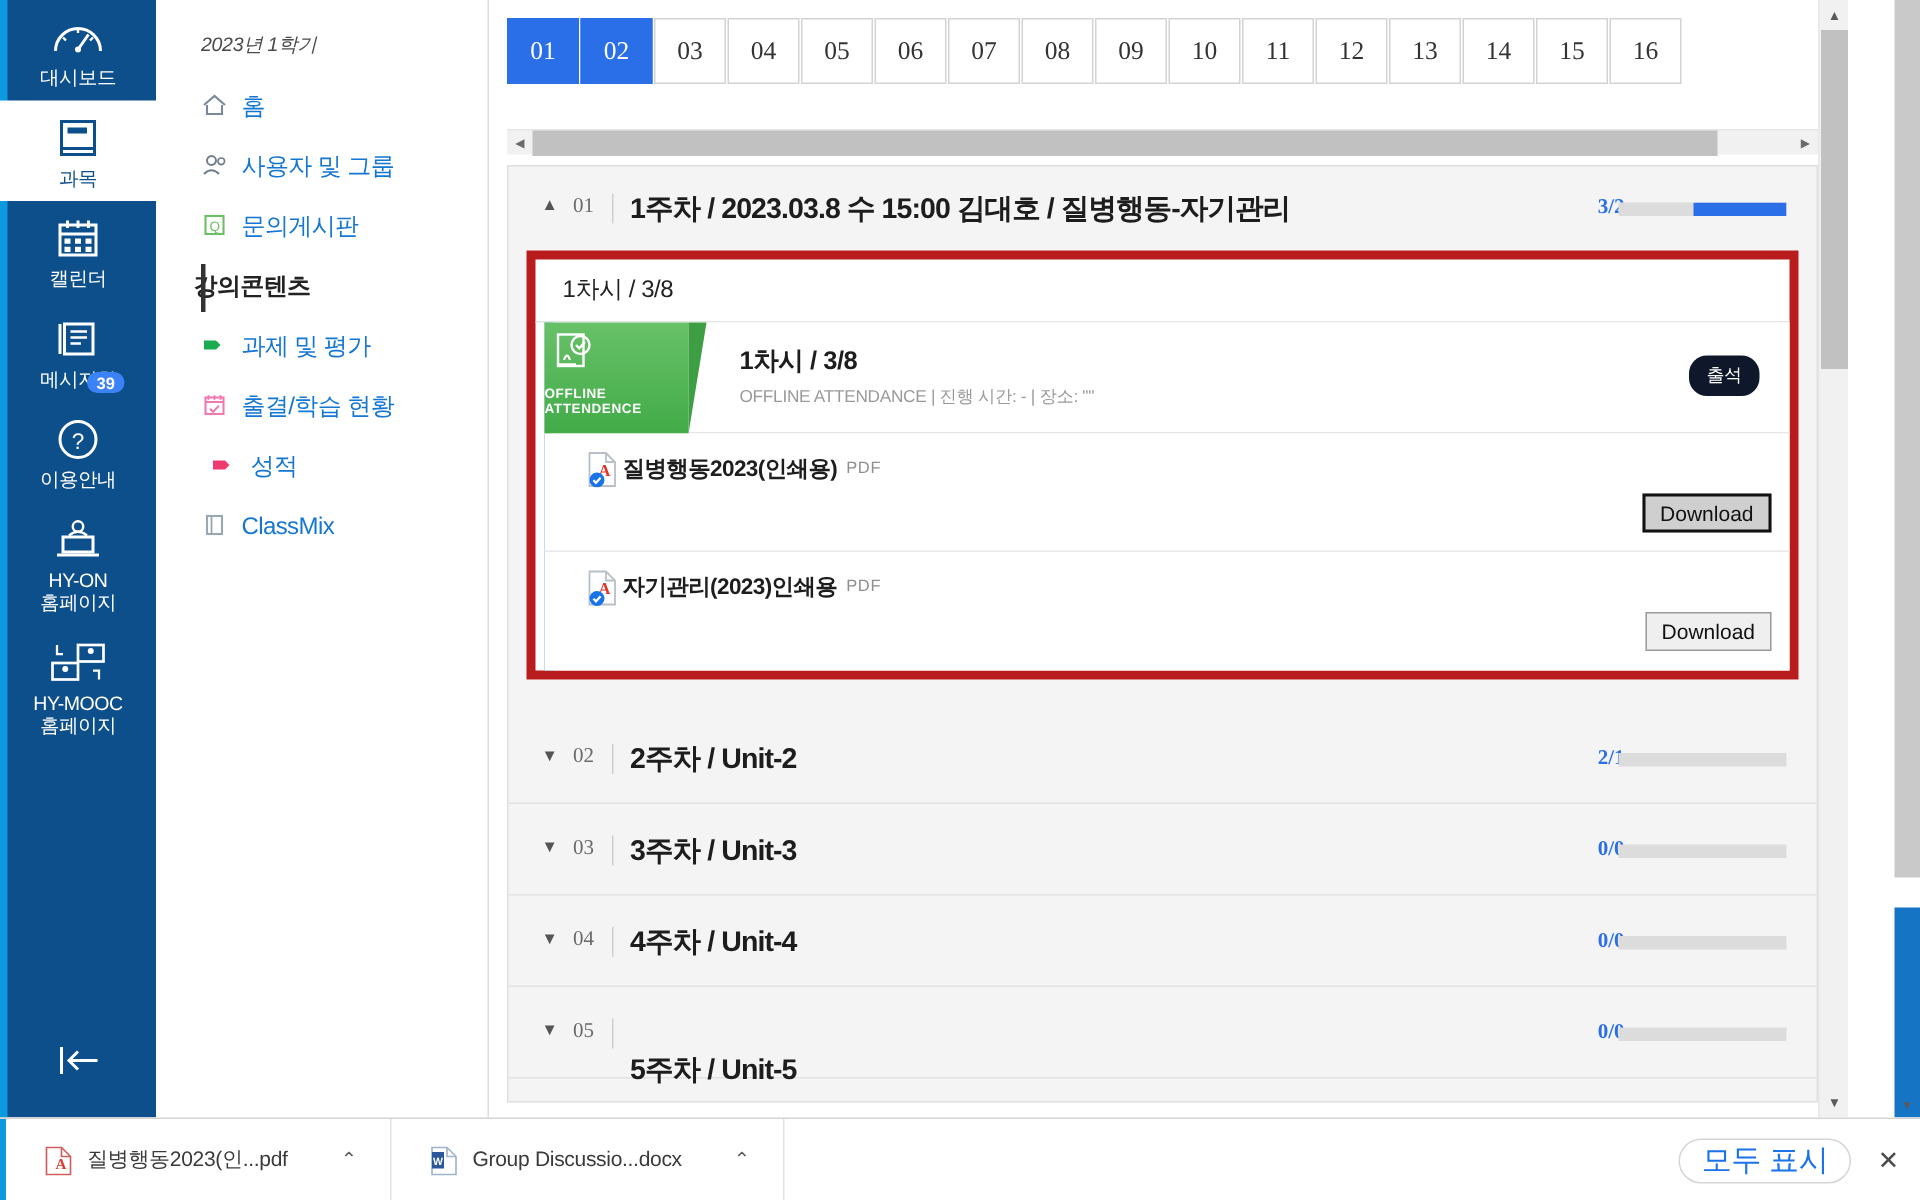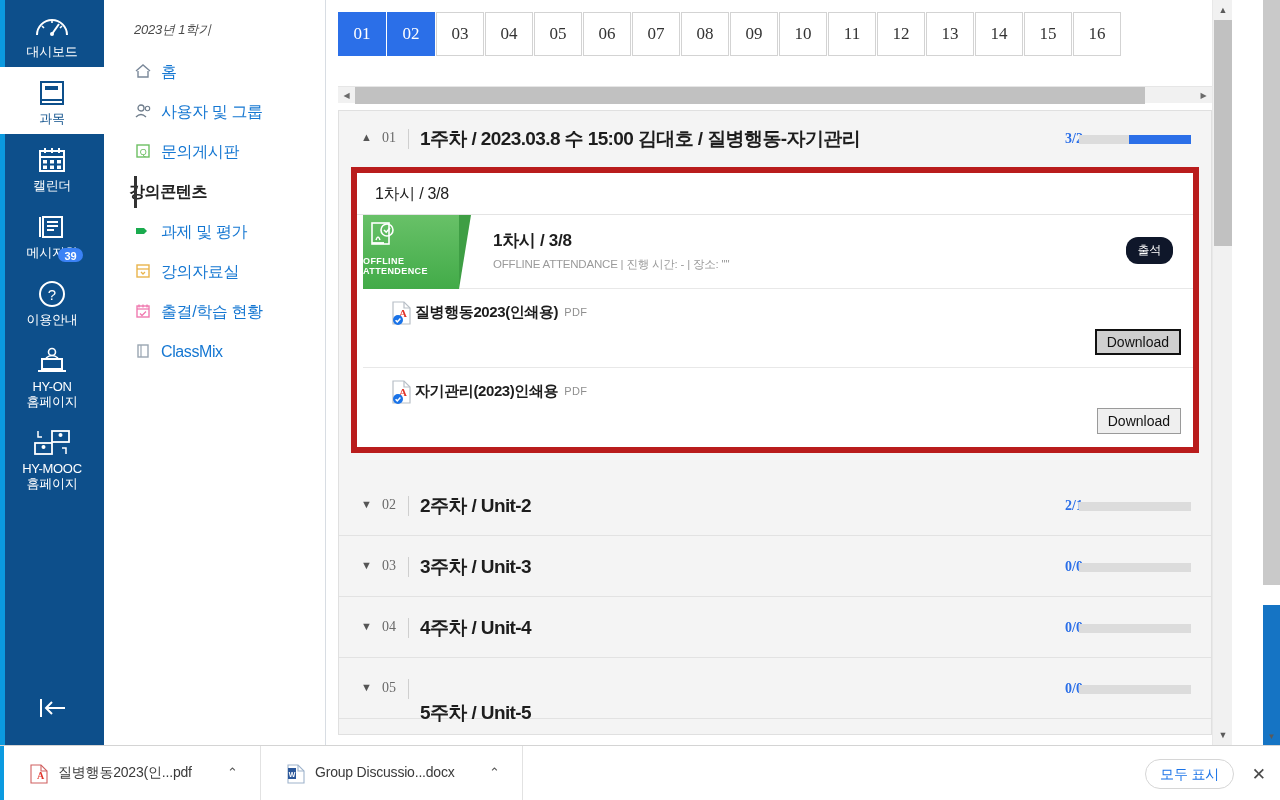--- a/index.html
+++ b/index.html
@@ -383,21 +383,21 @@
   .dl-chip .c-caret {
     position: absolute; top: 19px;
     font-size: 13px; color: #5a5a5a;
   }
   #showall-btn {
     position: absolute; right: 46px; top: 13px;
     height: 30px; line-height: 28px;
     padding: 0 14px;
     border: 1px solid #d6d6d6;
     border-radius: 15px;
-    font-size: 14px; color: #1a73e8;
+    font-size: 20px; color: #1a73e8;
     background: #ffffff;
     cursor: pointer;
     letter-spacing: -0.2px;
   }
   #shelf-close {
     position: absolute; right: 14px; top: 18px;
     font-size: 17px; color: #4a4a4a;
     cursor: pointer;
   }
 </style>
@@ -546,41 +546,39 @@
       </div>
 
       <div class="menu-item">
         <span class="m-ico">
           <svg width="18" height="16" viewBox="0 0 18 16">
               <path d="M2 5 h8 l3 3 l-3 3 h-8 z" fill="#1aab4e"></path>
             </svg>
         </span><span class="m-label">과제 및 평가</span>
       </div>
 
-      <div class="menu-item">
-        <span class="m-ico">
-          <svg width="18" height="16" viewBox="0 0 18 16">
-              <rect x="3" y="2" width="12" height="12" fill="#fff" stroke="#e9b44c" stroke-width="1.4"></rect>
-              <path d="M3 6 h12" stroke="#e9b44c" stroke-width="1.3"></path>
-              <path d="M7 9 l2 2 l2 -2" stroke="#e9b44c" stroke-width="1.3" fill="none"></path>
-            </svg>
-        </span><span class="m-label">강의자료실</span>
-      </div>
 
       <div class="menu-item">
         <span class="m-ico">
           <svg width="18" height="16" viewBox="0 0 18 16">
               <rect x="3" y="3" width="12" height="11" fill="#fff" stroke="#f07ab0" stroke-width="1.4"></rect>
               <path d="M3 6 h12" stroke="#f07ab0" stroke-width="1.3"></path>
               <path d="M5 1.5 v3 M9 1.5 v3 M13 1.5 v3" stroke="#f07ab0" stroke-width="1.3"></path>
               <path d="M6 10.5 l2 2 l4 -4" stroke="#f07ab0" stroke-width="1.3" fill="none"></path>
             </svg>
         </span><span class="m-label">출결/학습 현황</span>
       </div>
 
+      <div class="menu-item" style="padding-left:36px;">
+        <span class="m-ico">
+          <svg width="18" height="16" viewBox="0 0 18 16">
+              <path d="M2 5 h8 l3 3 l-3 3 h-8 z" fill="#ef3a6e"></path>
+            </svg>
+        </span><span class="m-label">성적</span>
+      </div>
 
       <div class="menu-item">
         <span class="m-ico">
           <svg width="18" height="16" viewBox="0 0 18 16">
               <rect x="4" y="2" width="10" height="12" fill="#fff" stroke="#9aa6b2" stroke-width="1.4"></rect>
               <path d="M7 2 v12" stroke="#9aa6b2" stroke-width="1.2"></path>
             </svg>
         </span><span class="m-label">ClassMix</span>
       </div>
 

